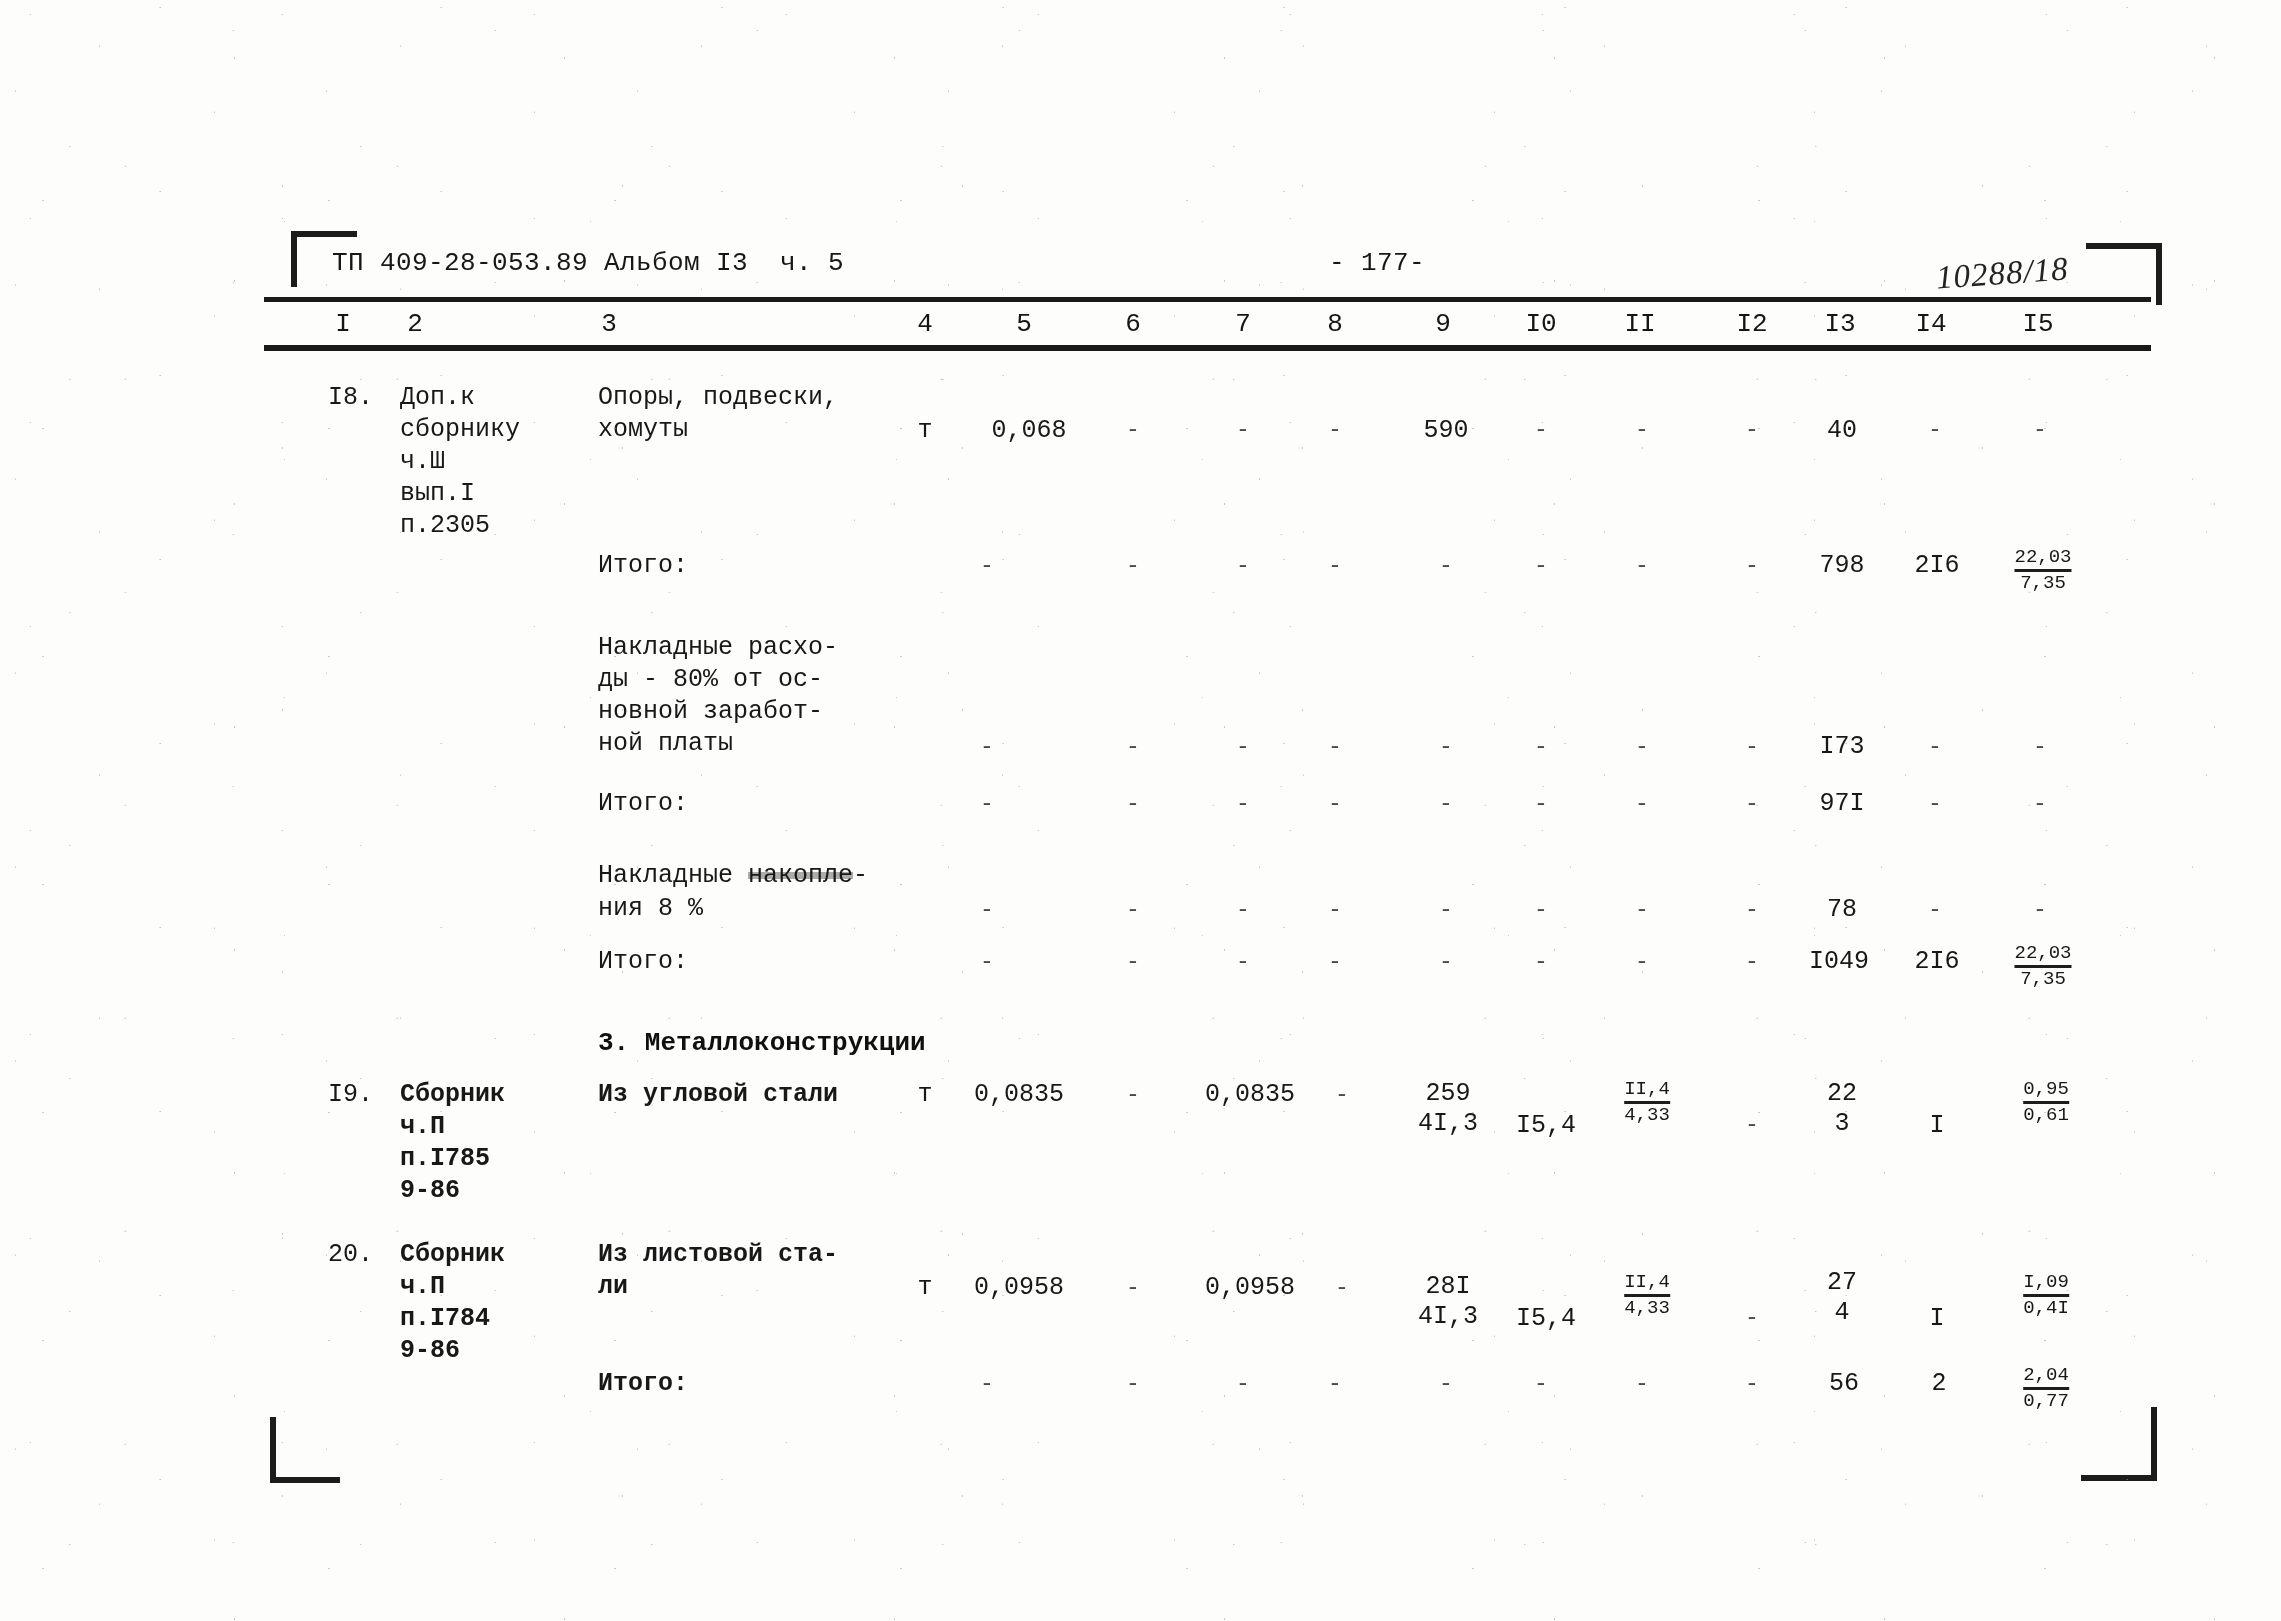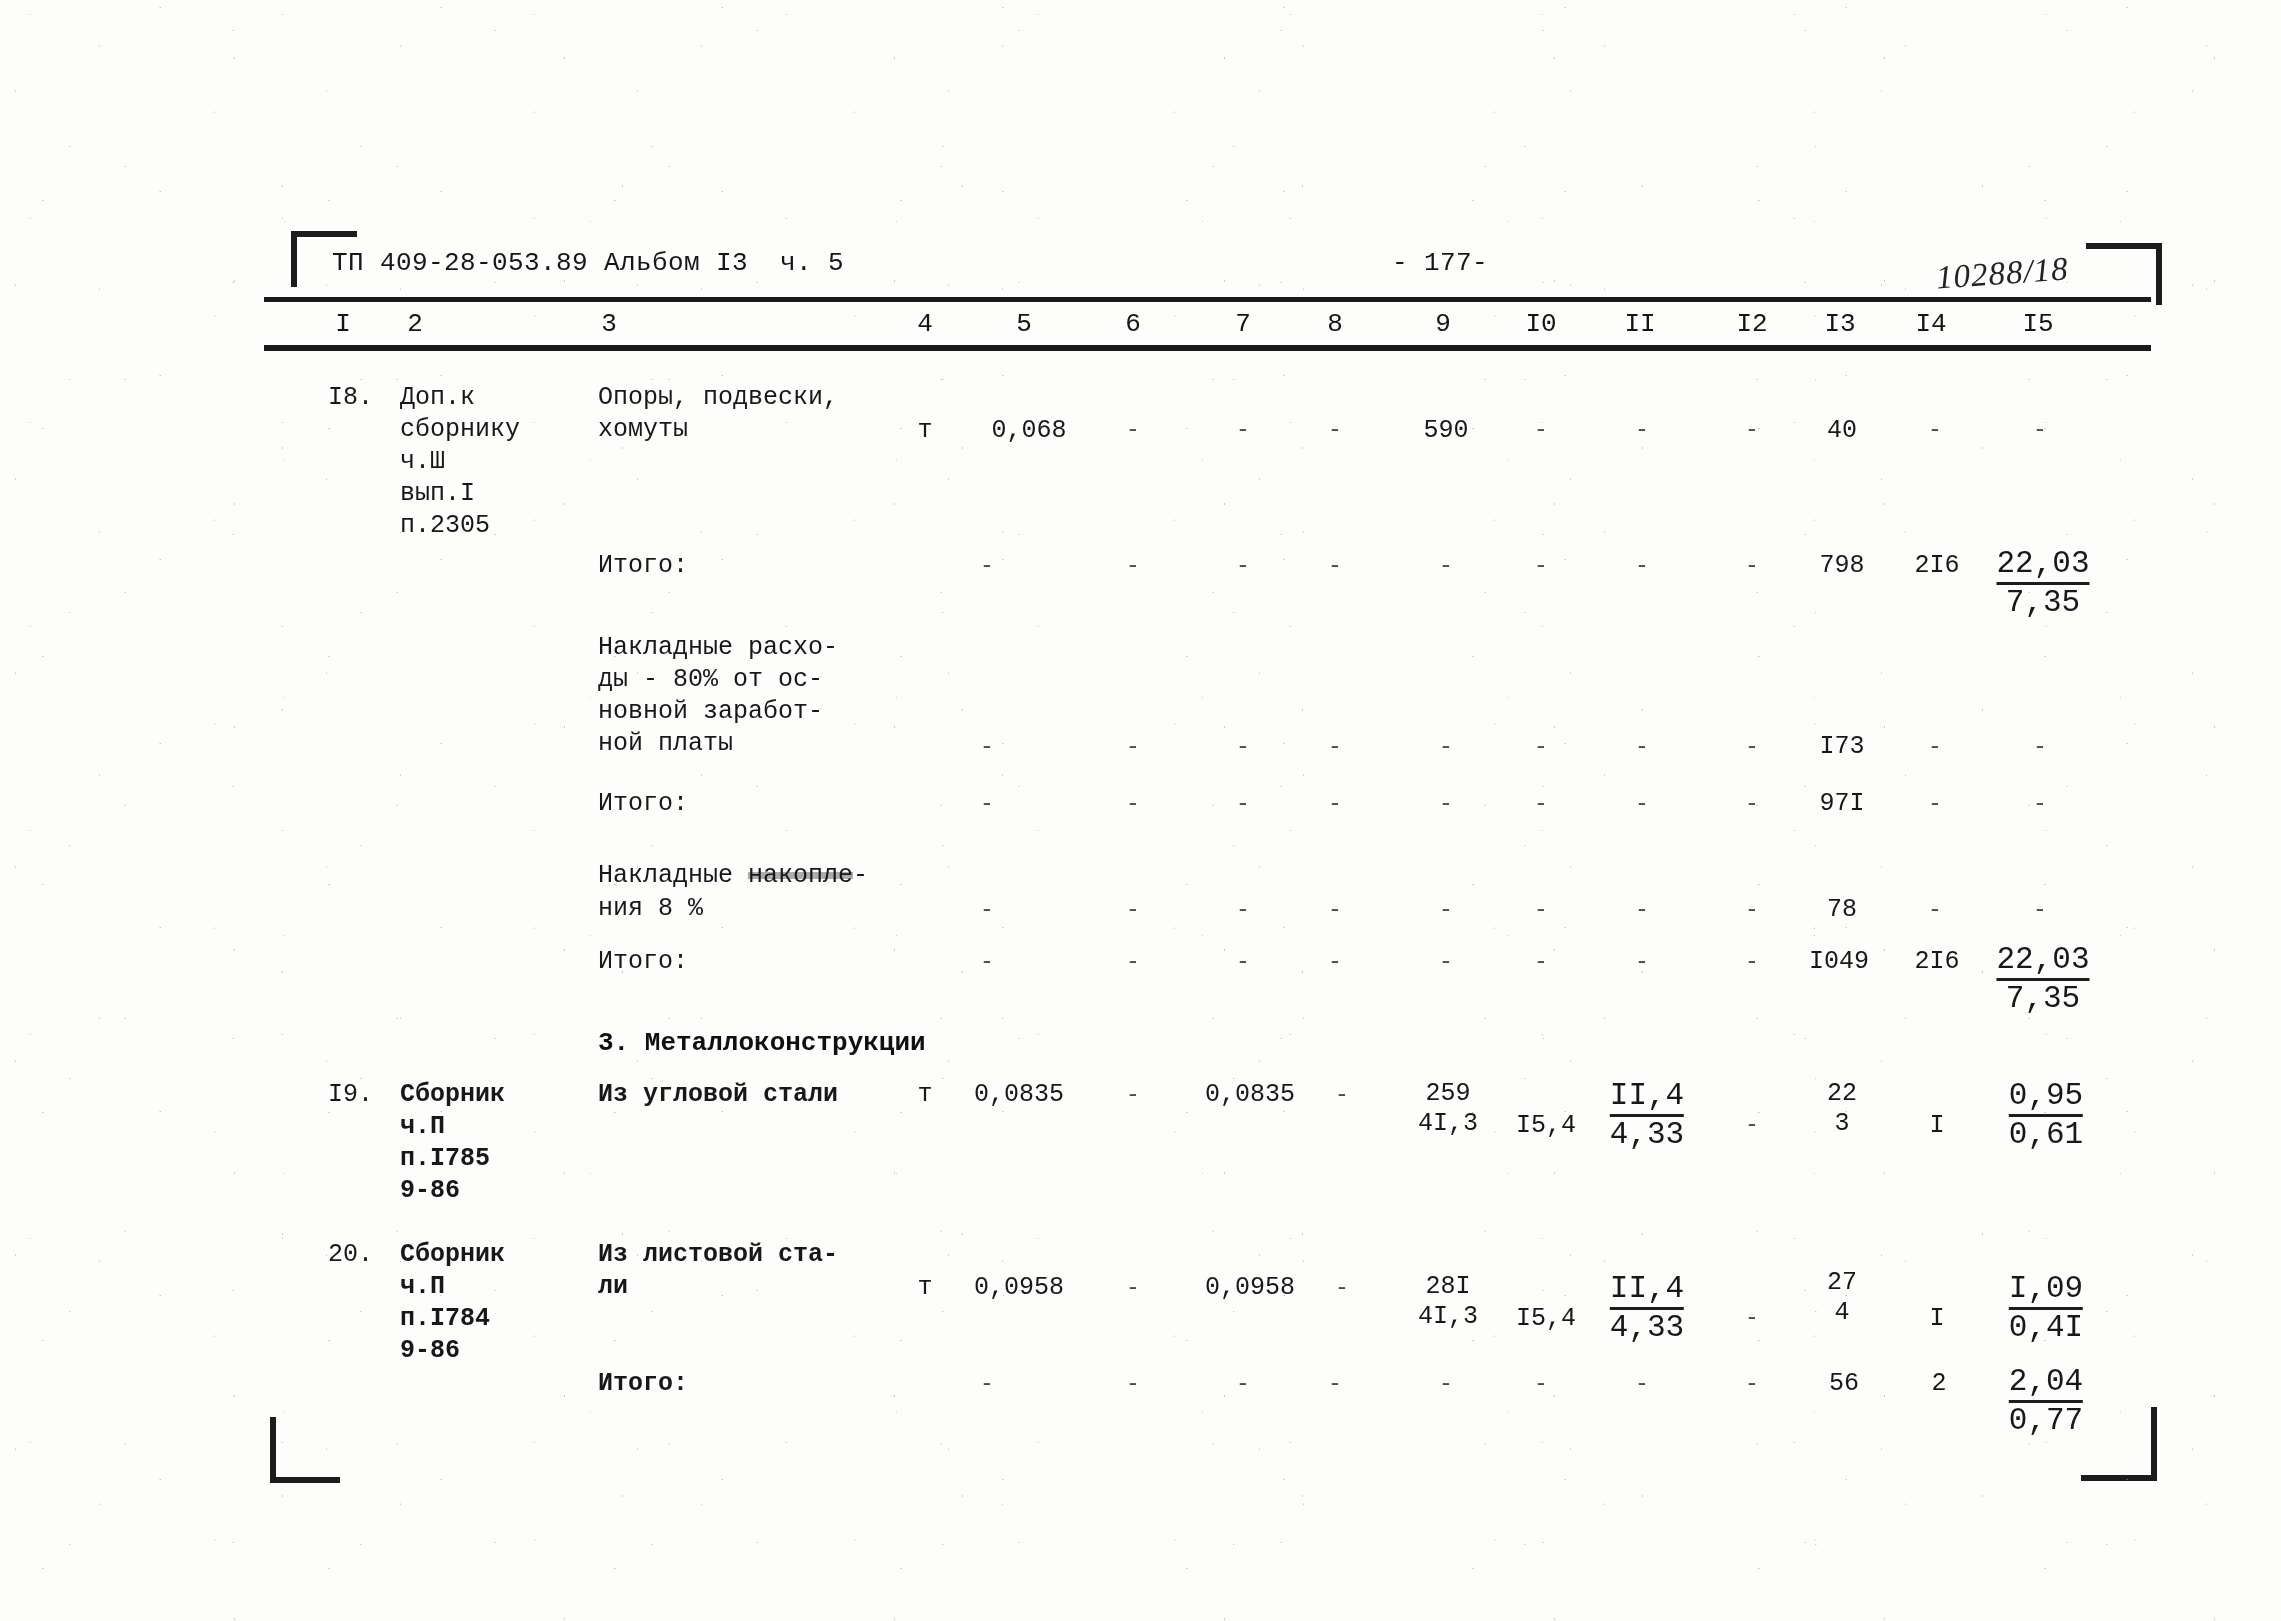--- a/index.html
+++ b/index.html
@@ -75,21 +75,21 @@
   
   .hrule {
     position: absolute;
     background: #1a1a1a;
   }
   #rule-top    { left: 264px; top: 297px;  width: 1887px; height: 4.9px; }
   #rule-bottom { left: 264px; top: 345px;  width: 1887px; height: 5.8px; }
 
   
   #doc-code   { left: 332px;  top: 250px; text-align: right; }
-  #page-num   { left: 1392px; top: 250px; text-align: center; }
+  #page-num   { left: 1329px; top: 250px; text-align: center; }
   #stamp-num  {
     left: 1936px; top: 256px;
     font-family: "Liberation Serif", serif;
     font-size: 33px;
     font-style: italic;
     color: #232323;
     transform: rotate(-4deg);
     letter-spacing: 1px;
   }
 
@@ -127,21 +127,21 @@
     font-size: 23px;
     opacity: .85;
   }
 
   
   .frac {
     position: absolute;
     transform: translateX(-50%);
     text-align: center;
     font-family: "Liberation Mono", monospace;
-    font-size: 31px;
+    font-size: 19px;
     color: #181818;
     line-height: 1.1;
   }
   .frac .num { display: block; }
   .frac .bar { display: block; height: 2.9px; background: #1d1d1d; margin: 1px 0 1px 0; }
   .frac .den { display: block; }
 
   
   .stack {
     position: absolute;

